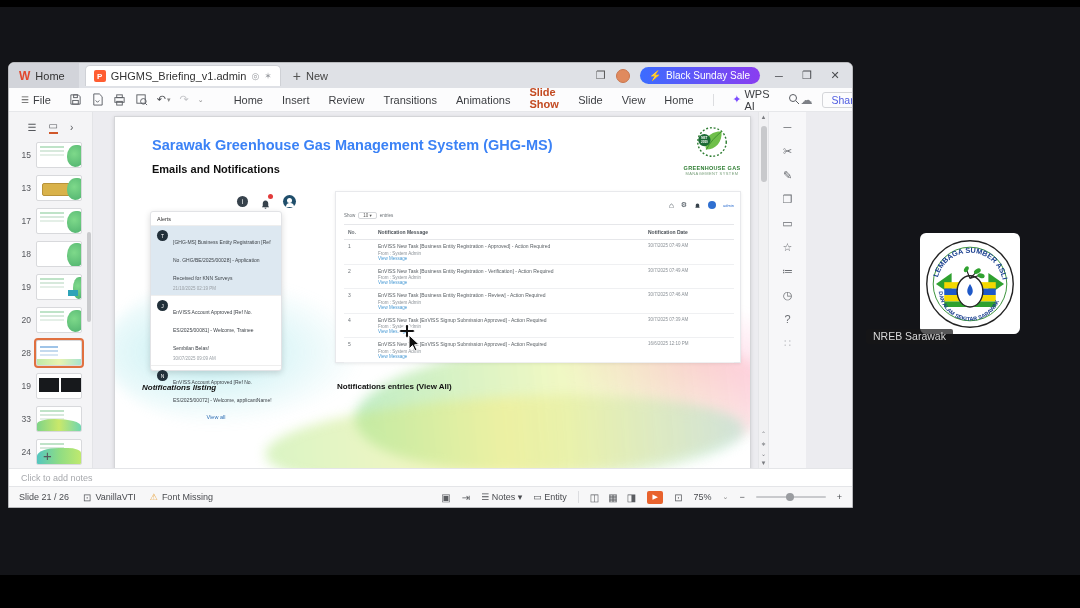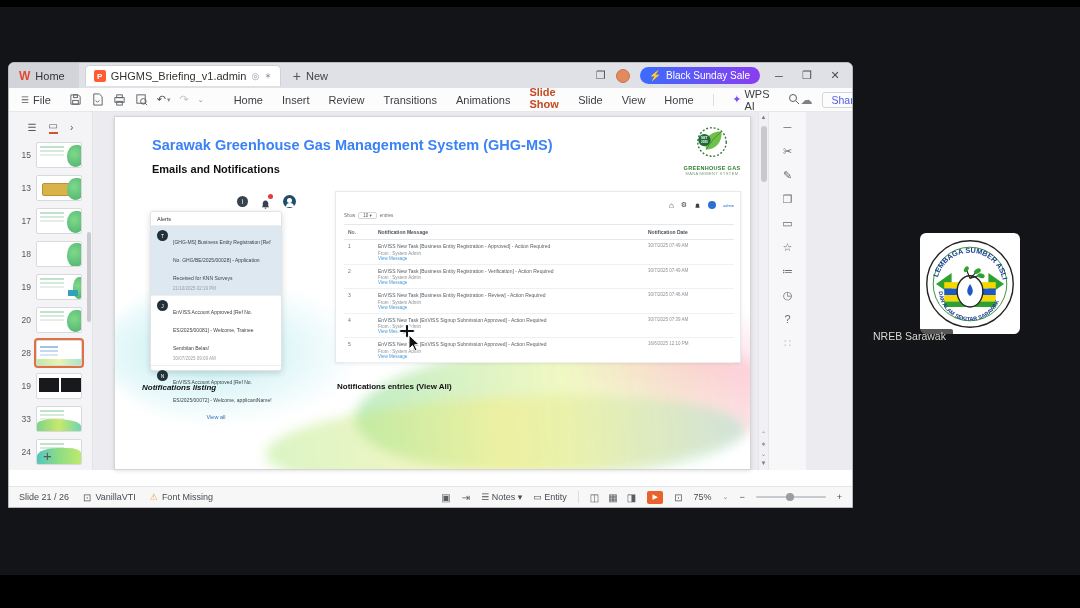--- a/index.html
+++ b/index.html
@@ -542,20 +542,23 @@
         <span class="rail-ic">▭</span>
         <span class="rail-ic">☆</span>
         <span class="rail-ic">≔</span>
         <span class="rail-ic">◷</span>
         <span class="rail-ic">?</span>
         <span class="rail-ic dim">∷</span>
       </div>
     </div>
   </div>
 
+  <div class="notesbar">
+    <span>Click to add notes</span>
+  </div>
 
   <div class="statusbar">
     <div class="sb-left">
       <span>Slide 21 / 26</span>
       <span class="sb-theme">
         <span class="sb-ic">⊡</span>
         <span>VanillaVTI</span>
       </span>
       <span class="sb-warn">
         <span class="warn-ic">⚠</span>

